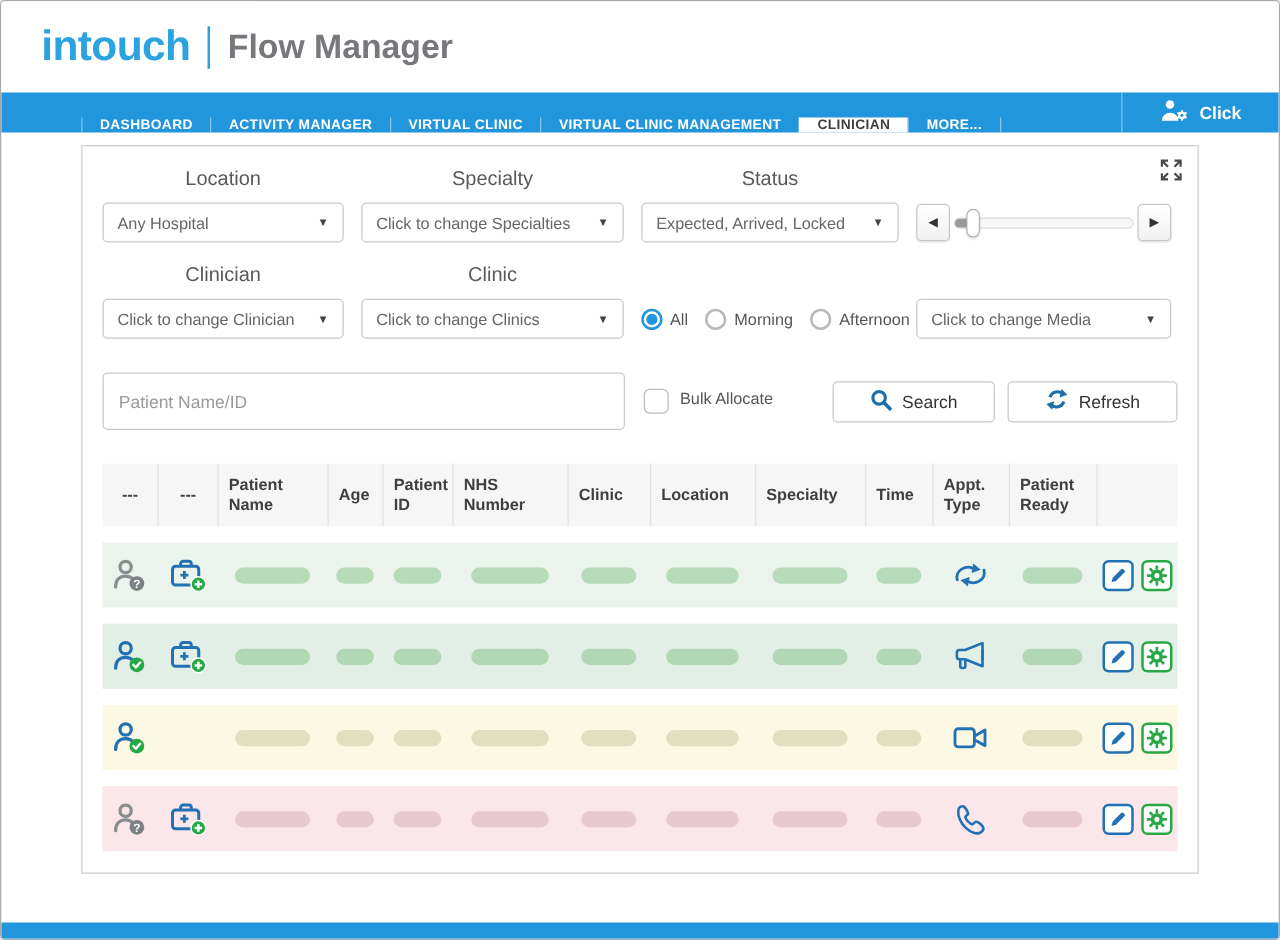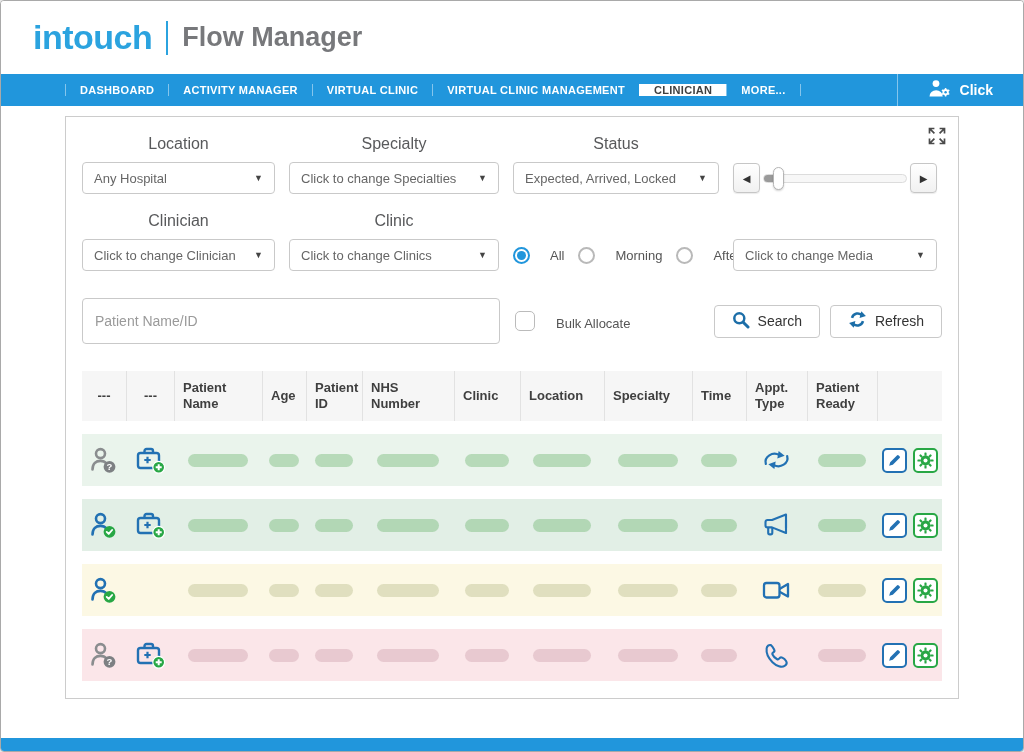--- a/index.html
+++ b/index.html
@@ -46,38 +46,38 @@
   .slider-track { flex:1; height:9px; background:#f7f7f7; border:1px solid #dcdcdc;
                   border-radius:5px; margin:0 3px; position:relative; }
   .slider-fill { position:absolute; left:0; top:0; bottom:0; width:8%; background:#9a9a9a;
                  border-radius:5px 0 0 5px; }
   .slider-thumb { position:absolute; left:6%; top:-8px; width:11px; height:23px; background:#fff;
                   border:1px solid #b5b5b5; border-radius:6px; cursor:grab;
                   box-shadow:0 1px 2px rgba(0,0,0,.18); }
 
   
   .radio-row { display:flex; align-items:center; gap:14px; height:32px; }
-  .radio-opt { display:flex; align-items:center; gap:20px; cursor:pointer; }
+  .radio-opt { display:flex; align-items:center; gap:6px; cursor:pointer; }
   .radio-circle { width:17px; height:17px; border-radius:50%; border:2px solid #b9b9b9; background:#fff; }
   .radio-opt.selected .radio-circle { border-color:#2196DC; position:relative; }
   .radio-opt.selected .radio-circle::after { content:""; position:absolute; inset:2px;
      border-radius:50%; background:#2196DC; }
   .radio-label { font-size:13px; color:#555; }
 
   
   .search-row { display:flex; align-items:center; margin:27px 16px 0; }
   .search-input { width:418px; height:46px; border:1px solid #c9c9c9; border-radius:4px;
                   padding:0 12px; font-size:14px; color:#444; font-family:"Liberation Sans",sans-serif; }
   .search-input::placeholder { color:#9a9a9a; }
-  .bulk { display:flex; align-items:flex-end; gap:21px; margin-left:15px; cursor:pointer; }
+  .bulk { display:flex; align-items:flex-start; gap:9px; margin-left:15px; cursor:pointer; }
   .checkbox { width:20px; height:20px; border:1px solid #bbb; border-radius:5px; background:#fff; }
   .bulk-label { font-size:13px; color:#555; }
   .btns { margin-left:auto; display:flex; gap:10px; }
   .btn { height:33px; border:1px solid #c9c9c9; border-radius:4px; background:#fff;
-         display:flex; align-items:center; gap:8px; padding:0 17px; font-size:14px;
+         display:flex; align-items:center; gap:8px; padding:0 29px; font-size:14px;
          color:#333; cursor:pointer; }
 
   
   .table { margin:27px 16px 0; }
   .thead, .trow { display:grid;
     grid-template-columns:44px 48px 88px 44px 56px 92px 66px 84px 88px 54px 61px 70px 65px; }
   .thead { background:#f6f6f6; }
   .th { min-height:50px; padding:8px 8px; font-size:13px; font-weight:bold; color:#3F3F3F;
         display:flex; align-items:center; border-left:1px solid #e2e2e2; line-height:1.25; }
   .th:first-child { border-left:none; }
@@ -108,21 +108,21 @@
 
 <div class="page">
 
   <div class="top-header">
     <span class="logo-primary">intouch</span>
     <span class="logo-divider"></span>
     <span class="logo-secondary">Flow Manager</span>
   </div>
 
   <div class="navbar">
-    <div id="nav-items" style="display:flex;align-items:center;">
+    <div id="nav-items" style="display:flex;align-items:flex-end;">
         <div class="nav-item">DASHBOARD</div>
         <div class="nav-item">ACTIVITY MANAGER</div>
         <div class="nav-item">VIRTUAL CLINIC</div>
         <div class="nav-item">VIRTUAL CLINIC MANAGEMENT</div>
         <div class="nav-item active">CLINICIAN</div>
         <div class="nav-item">MORE...</div>
       </div>
     <div class="nav-logout">
       <span>
         <svg width="23" height="19" viewBox="0 0 23 19">

